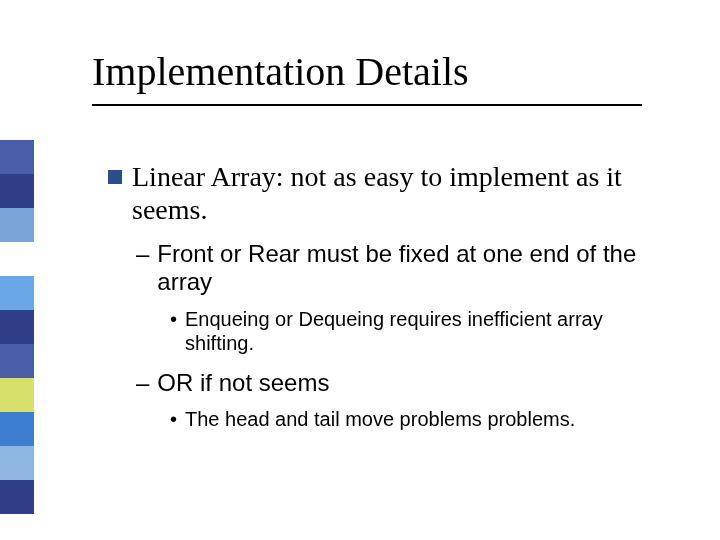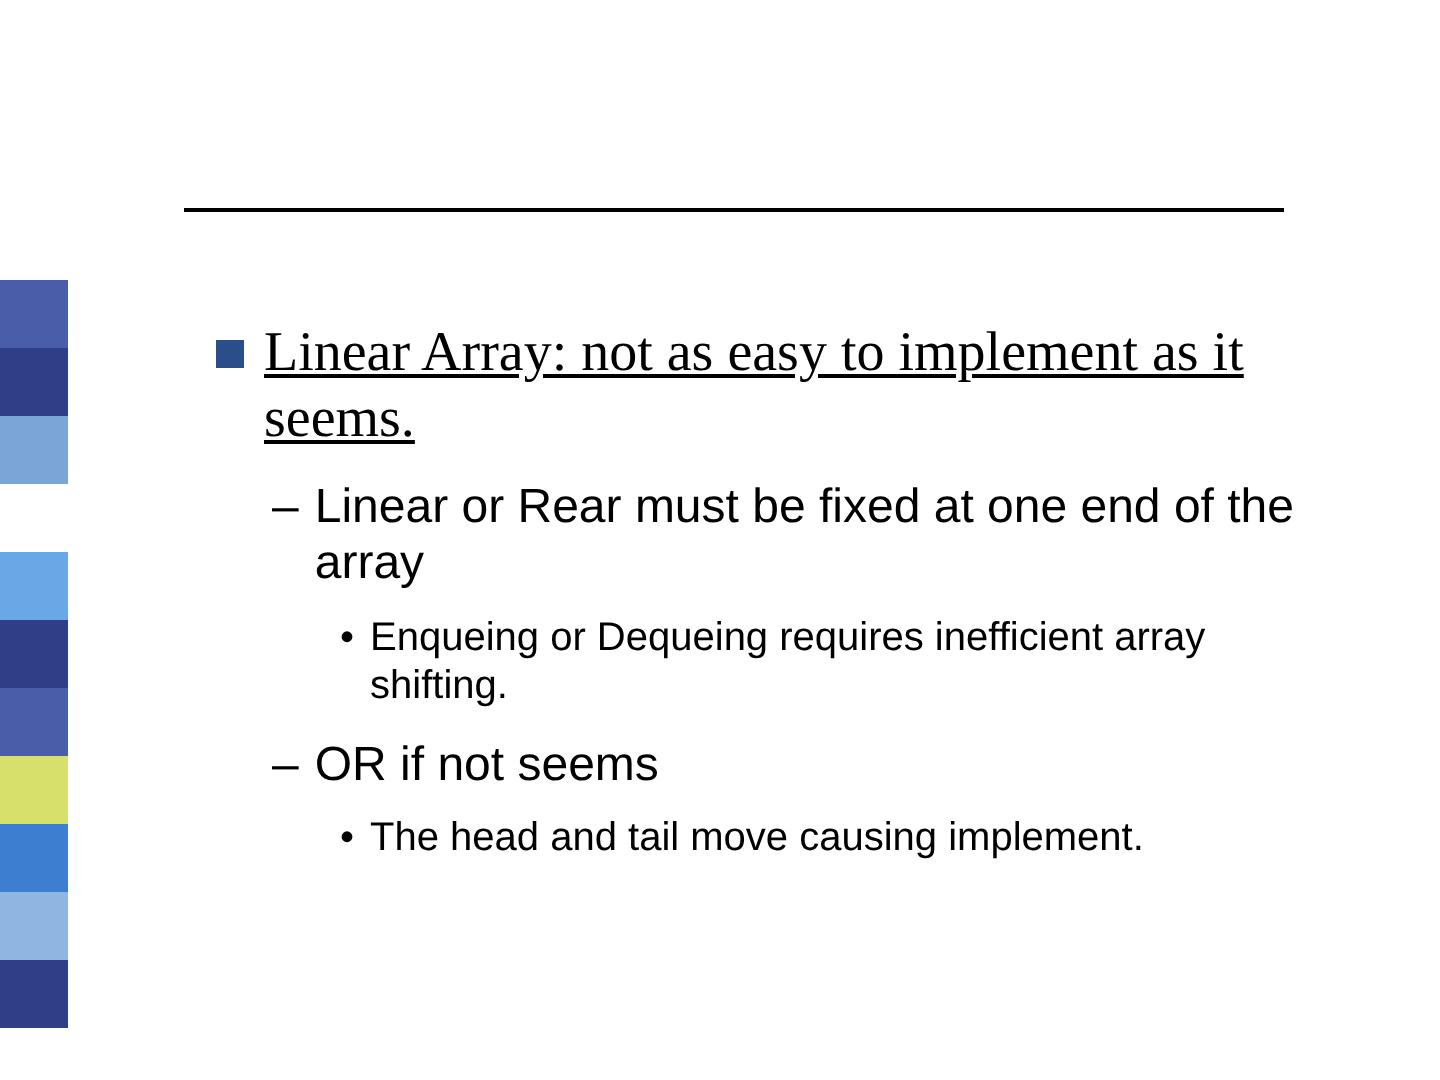--- a/index.html
+++ b/index.html
@@ -51,21 +51,20 @@
     left: 108px;
     top: 160px;
     width: 552px;
   }
   .lvl1 {
     font-size: 28px;
     line-height: 1.18;
     margin-bottom: 14px;
     display: flex;
     align-items: flex-start;
-    text-decoration: underline;
   }
   .lvl1 .bullet {
     width: 14px;
     height: 14px;
     background: #2a4e8a;
     flex: 0 0 14px;
     margin-top: 10px;
     margin-right: 10px;
   }
   .lvl2 {
@@ -107,43 +106,44 @@
       <div style="background: rgb(255, 255, 255);"></div>
       <div style="background: rgb(106, 167, 230);"></div>
       <div style="background: rgb(47, 62, 135);"></div>
       <div style="background: rgb(74, 93, 168);"></div>
       <div style="background: rgb(215, 224, 106);"></div>
       <div style="background: rgb(61, 126, 209);"></div>
       <div style="background: rgb(143, 182, 224);"></div>
       <div style="background: rgb(47, 62, 135);"></div>
     </div>
 
+  <div class="title">Implementation Details</div>
   <div class="title-underline"></div>
 
   <div class="body">
 
     <div class="lvl1">
       <span class="bullet"></span>
       <span>Linear Array:  not as easy to implement as it seems.</span>
     </div>
 
     <div class="lvl2">
       <span class="dash">–</span>
-      <span>Linear or Rear must be fixed at one end of the array</span>
+      <span>Front or Rear must be fixed at one end of the array</span>
     </div>
 
     <div class="lvl3">
       <span class="dot">•</span>
       <span>Enqueing or Dequeing requires inefficient array shifting.</span>
     </div>
 
     <div class="lvl2">
       <span class="dash">–</span>
       <span>OR if not seems</span>
     </div>
 
     <div class="lvl3">
       <span class="dot">•</span>
-      <span>The head and tail move causing implement.</span>
+      <span>The head and tail move problems problems.</span>
     </div>
 
   </div>
 </div>
 
 </body></html>

